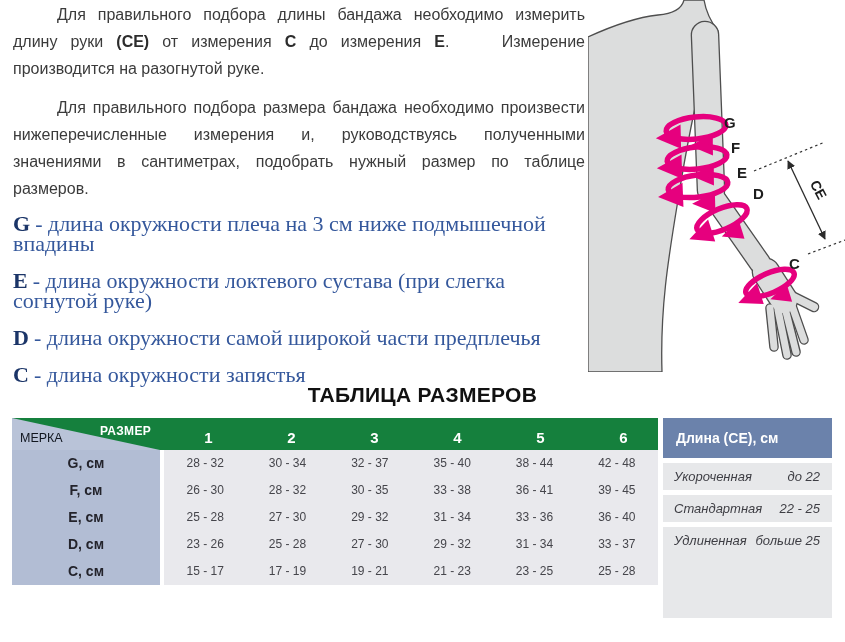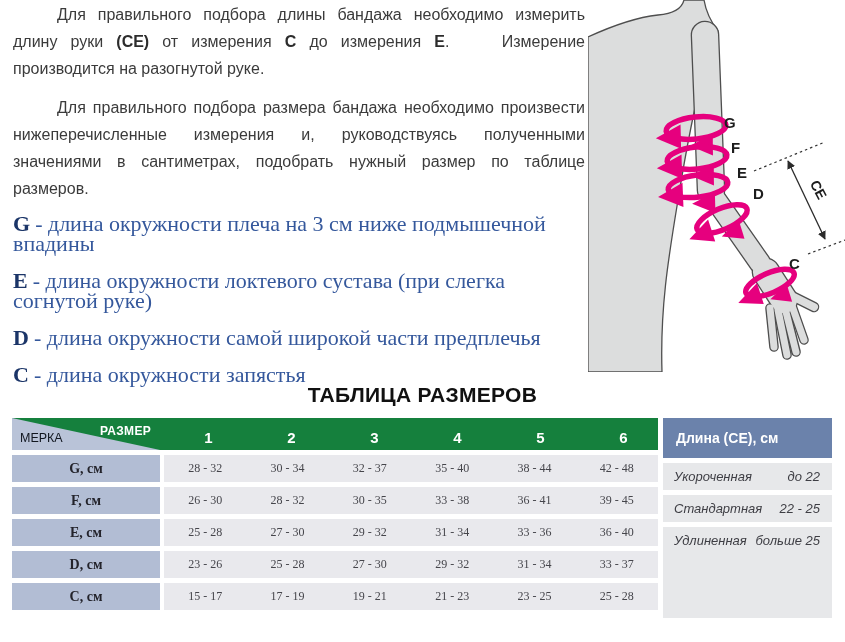--- a/index.html
+++ b/index.html
@@ -29,21 +29,21 @@
   .size-table{position:absolute;left:12px;top:418px;width:646px;}
   .st-header{display:flex;height:32px;background:#15803d;gap:14px;}
   .st-corner{position:relative;width:148px;}
   .st-corner::before{content:"";position:absolute;inset:0;background:#b9c3d8;
                      clip-path:polygon(0 0,100% 100%,0 100%);}
   .corner-top{position:absolute;top:6px;right:9px;font-size:12px;font-weight:700;
               color:#fff;letter-spacing:.3px;z-index:1;}
   .corner-bottom{position:absolute;bottom:5px;left:8px;font-size:12.5px;font-weight:400;
                  color:#11161f;z-index:1;}
   .st-col{flex:1;text-align:center;line-height:40px;color:#fff;font-weight:700;font-size:15px;}
-  .st-row{display:flex;margin-top:5px;height:27px;font-family:Liberation Serif, serif;}
+  .st-row{display:flex;height:27px;}
   .st-label{width:148px;background:#b2bdd4;text-align:center;line-height:27px;
             font-weight:700;font-size:14px;color:#23232b;}
   .st-gap{width:4px;background:#fff;}
   .st-vals{flex:1;display:flex;background:#e9e9ed;}
   .st-cell{flex:1;text-align:center;line-height:27px;font-size:12px;color:#45454b;}
 
   
   .len-table{position:absolute;left:663px;top:418px;width:169px;}
   .lt-header{height:40px;background:#6b82ab;color:#fff;font-weight:700;font-size:14px;
              line-height:40px;padding-left:13px;box-sizing:border-box;}

